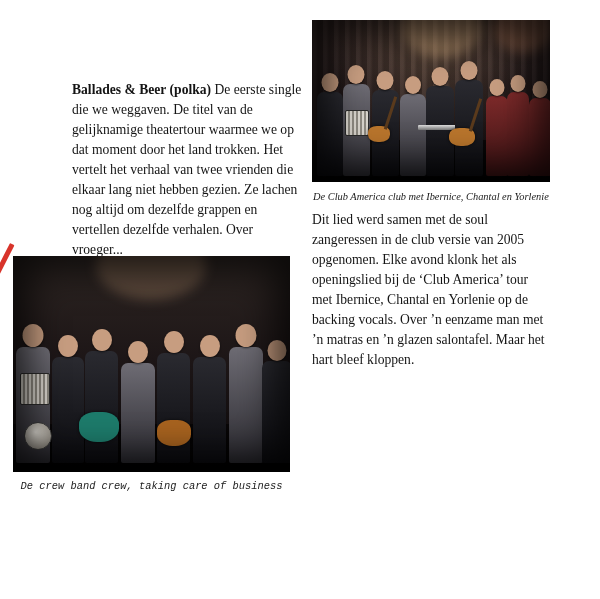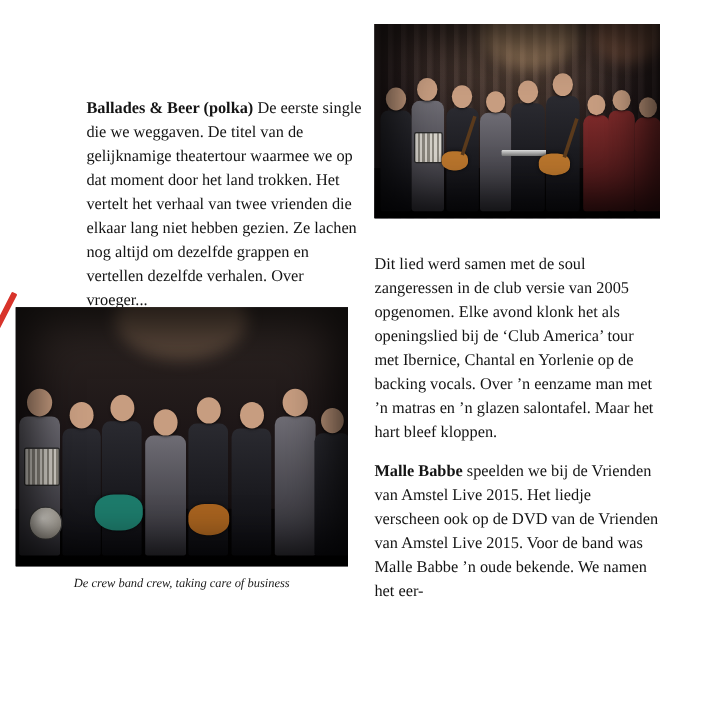--- a/index.html
+++ b/index.html
@@ -88,20 +88,21 @@
     left: 313px;
     top: 190px;
     width: 240px;
   }
   .cap-bottom {
     position: absolute;
     left: 13px;
     top: 480px;
     width: 277px;
     text-align: center;
+    font-family: Liberation Mono, monospace;
   }
 
   
   .red-mark {
     position: absolute;
     left: 10px;
     top: 243px;
     width: 24px;
     height: 34px;
   }
@@ -270,37 +271,34 @@
         <div class="body" style="height:84px;"></div>
           <div class="head-d" style="width:15px;height:17px;bottom:84px;"></div>
       </div>
       <div class="fig red" style="left:91%;width:22px;height:100px;">
         <div class="body" style="height:78px;"></div>
           <div class="head-d" style="width:15px;height:17px;bottom:78px;"></div>
       </div>
       <div class="vignette"></div>
     </div>
   </div>
+  <div class="caption cap-top">De Club America club met Ibernice, Chantal en Yorlenie</div>
 
   <div class="col-left">
     <p class="para">
       <span class="head">Ballades &amp; Beer (polka)</span>
       <span>De eerste single die we weggaven. De titel van de gelijknamige theatertour waarmee we op dat moment door het land trokken. Het vertelt het verhaal van twee vrienden die elkaar lang niet hebben gezien. Ze lachen nog altijd om dezelfde grappen en vertellen dezelfde verhalen. Over vroeger...</span>
     </p>
   </div>
 
   <div class="col-right" style="top:210px;">
     <p class="para">
       <span>Dit lied werd samen met de soul zangeressen in de club versie van 2005 opgenomen. Elke avond klonk het als openingslied bij de ‘Club America’ tour met Ibernice, Chantal en Yorlenie op de backing vocals. Over ’n eenzame man met ’n matras en ’n glazen salontafel. Maar het hart bleef kloppen.</span>
     </p>
     <div class="block-gap"></div>
-    <p class="para">
-      <span class="head">Malle Babbe</span>
-      <span>speelden we bij de Vrienden van Amstel Live 2015. Het liedje verscheen ook op de DVD van de Vrienden van Amstel Live 2015. Voor de band was Malle Babbe ’n oude bekende. We namen het eer-</span>
-    </p>
   </div>
 
   <div class="red-mark">
       <i></i>
     </div>
 
   <div class="photo photo-bottom">
     <div class="stage">
       <div class="bg-wall" style="background:linear-gradient(180deg,#2e2623 0%,#1c1516 50%,#0b0809 100%);"></div>
       <div class="glow" style="left:30%;top:-12%;width:110px;height:70px;background:rgba(255,200,150,0.22);"></div>

